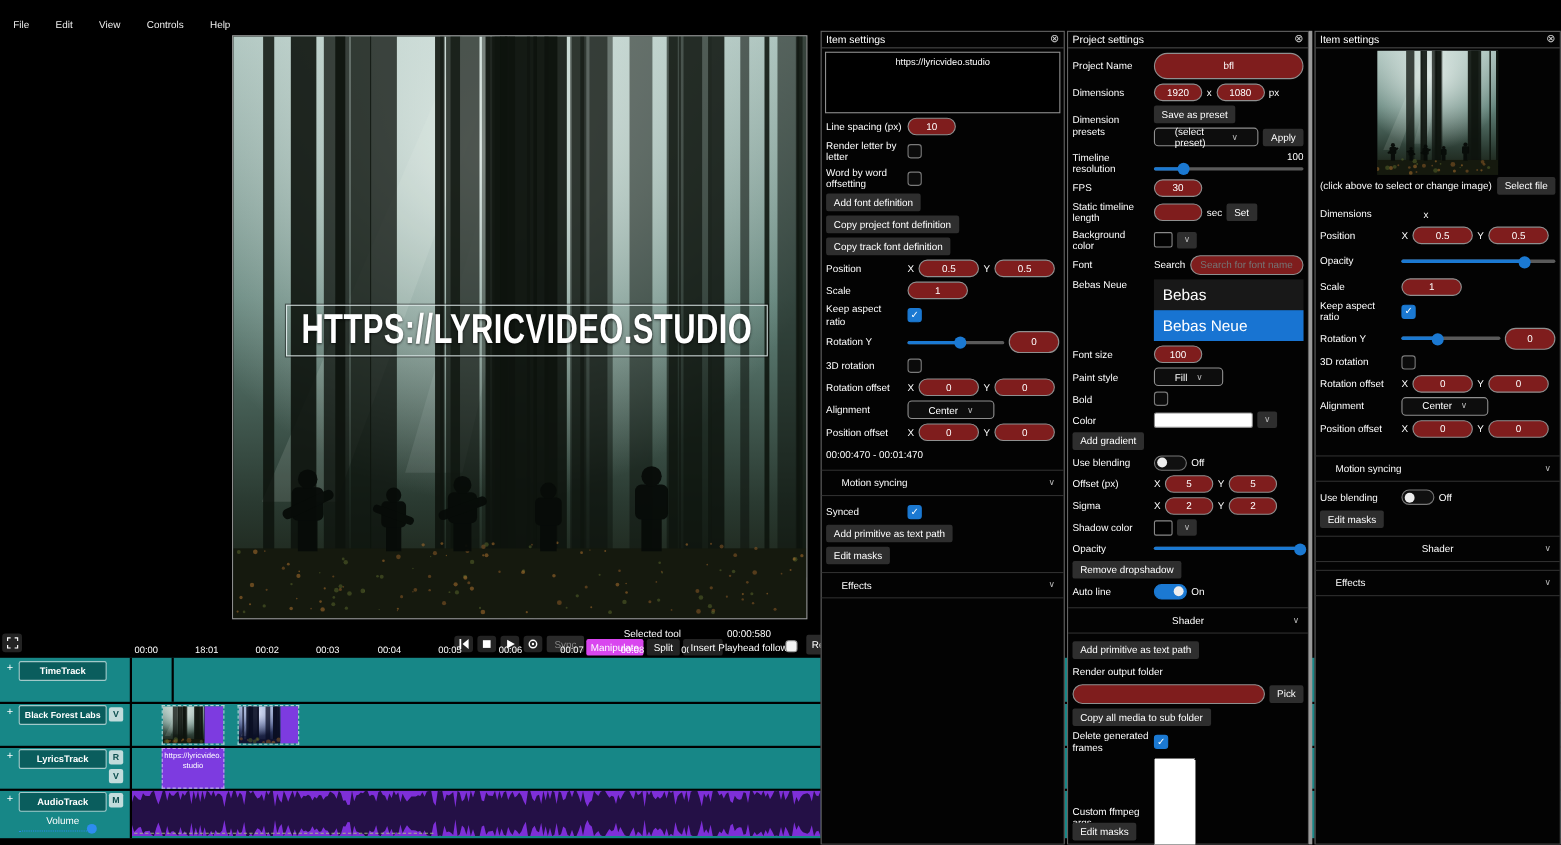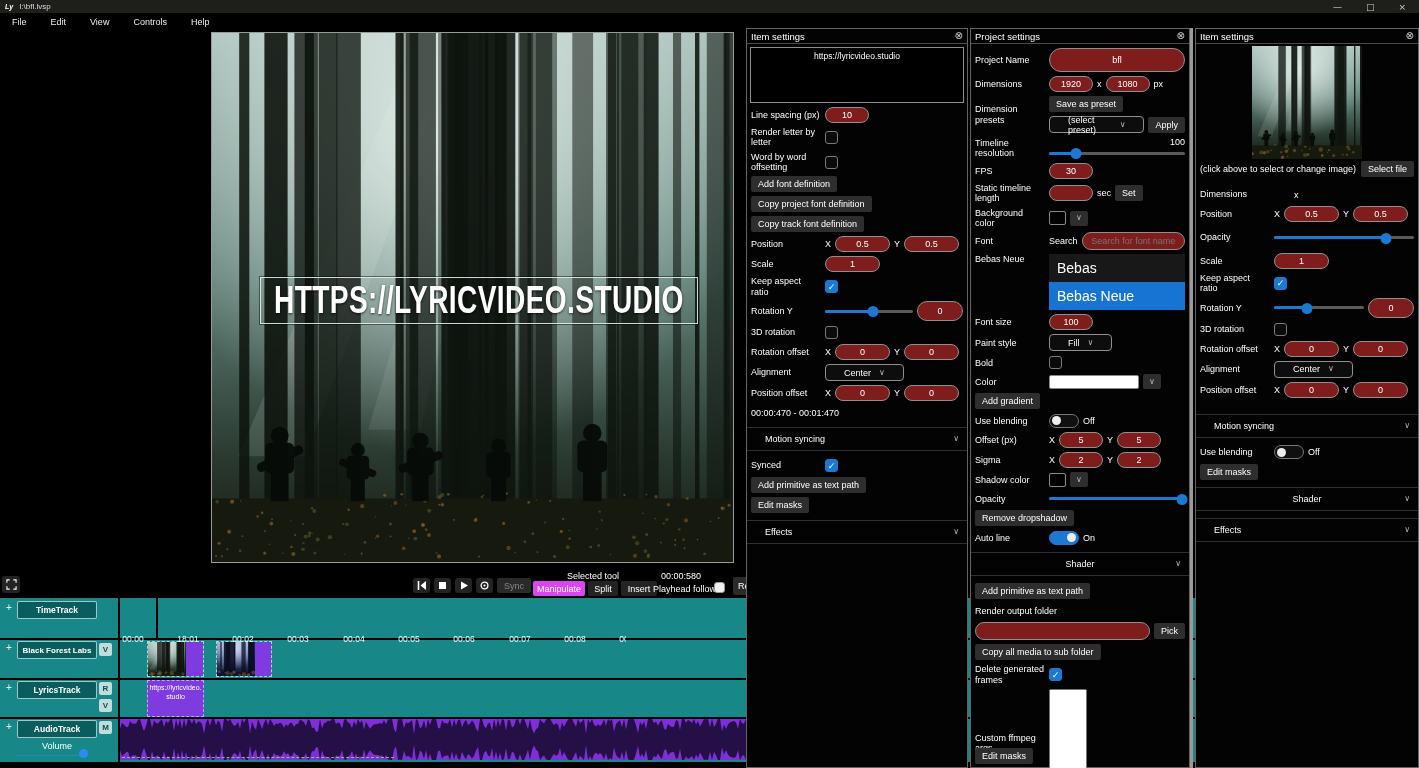--- a/index.html
+++ b/index.html
@@ -95,29 +95,20 @@
 .vol-dot{position:absolute;width:9px;height:9px;border-radius:50%;background:#2d8cf0;}
 .auto-line{position:absolute;left:122px;top:757px;width:272px;border-top:1px dashed rgba(170,200,130,.85);}
 .sep{position:absolute;background:#000;}
 .forest-canvas{width:100%;height:100%;}
 </style>
 </head>
 <body>
 
 <div id="stage">
 
-  <div class="abs titlebar">
-    <span class="app-ico">Ly</span>
-    <span>I:\bfl.lvsp</span>
-    <span class="win-controls">
-      <span>—</span>
-      <span>□</span>
-      <span>×</span>
-    </span>
-  </div>
 
   <div class="abs menubar">
     <span class="menu-item">File</span>
     <span class="menu-item">Edit</span>
     <span class="menu-item">View</span>
     <span class="menu-item">Controls</span>
     <span class="menu-item">Help</span>
   </div>
 
   <div class="abs preview">
@@ -380,21 +371,21 @@
     <div class="chk light" style="position:absolute;left:714px;top:12px;width:11px;height:11px"></div>
     <div class="tool-btn" style="left:733px;top:7px;width:40px;height:18px;justify-content:flex-start;background:#2a2a2a">Re</div>
   </div>
 
   <div class="abs track-row" style="top:598px;height:40px"></div>
   <div class="abs track-row" style="top:640px;height:38px"></div>
   <div class="abs track-row" style="top:680px;height:37px"></div>
   <div class="abs track-row" style="top:719px;height:43px"></div>
   <div class="sep" style="left:118px;top:598px;width:2px;height:164px"></div>
 
-  <div class="abs" style="left:0;top:628px;width:626px;height:40px;overflow:hidden">
+  <div class="abs" style="left:0;top:580px;width:626px;height:40px;overflow:hidden">
     <span class="rlabel" style="left:133px">00:00</span>
     <span class="rlabel" style="left:188px">18:01</span>
     <span class="rlabel" style="left:243px">00:02</span>
     <span class="rlabel" style="left:298px">00:03</span>
     <span class="rlabel" style="left:354px">00:04</span>
     <span class="rlabel" style="left:409px">00:05</span>
     <span class="rlabel" style="left:464px">00:06</span>
     <span class="rlabel" style="left:520px">00:07</span>
     <span class="rlabel" style="left:575px">00:08</span>
     <span class="rlabel" style="left:630px">00:09</span>

